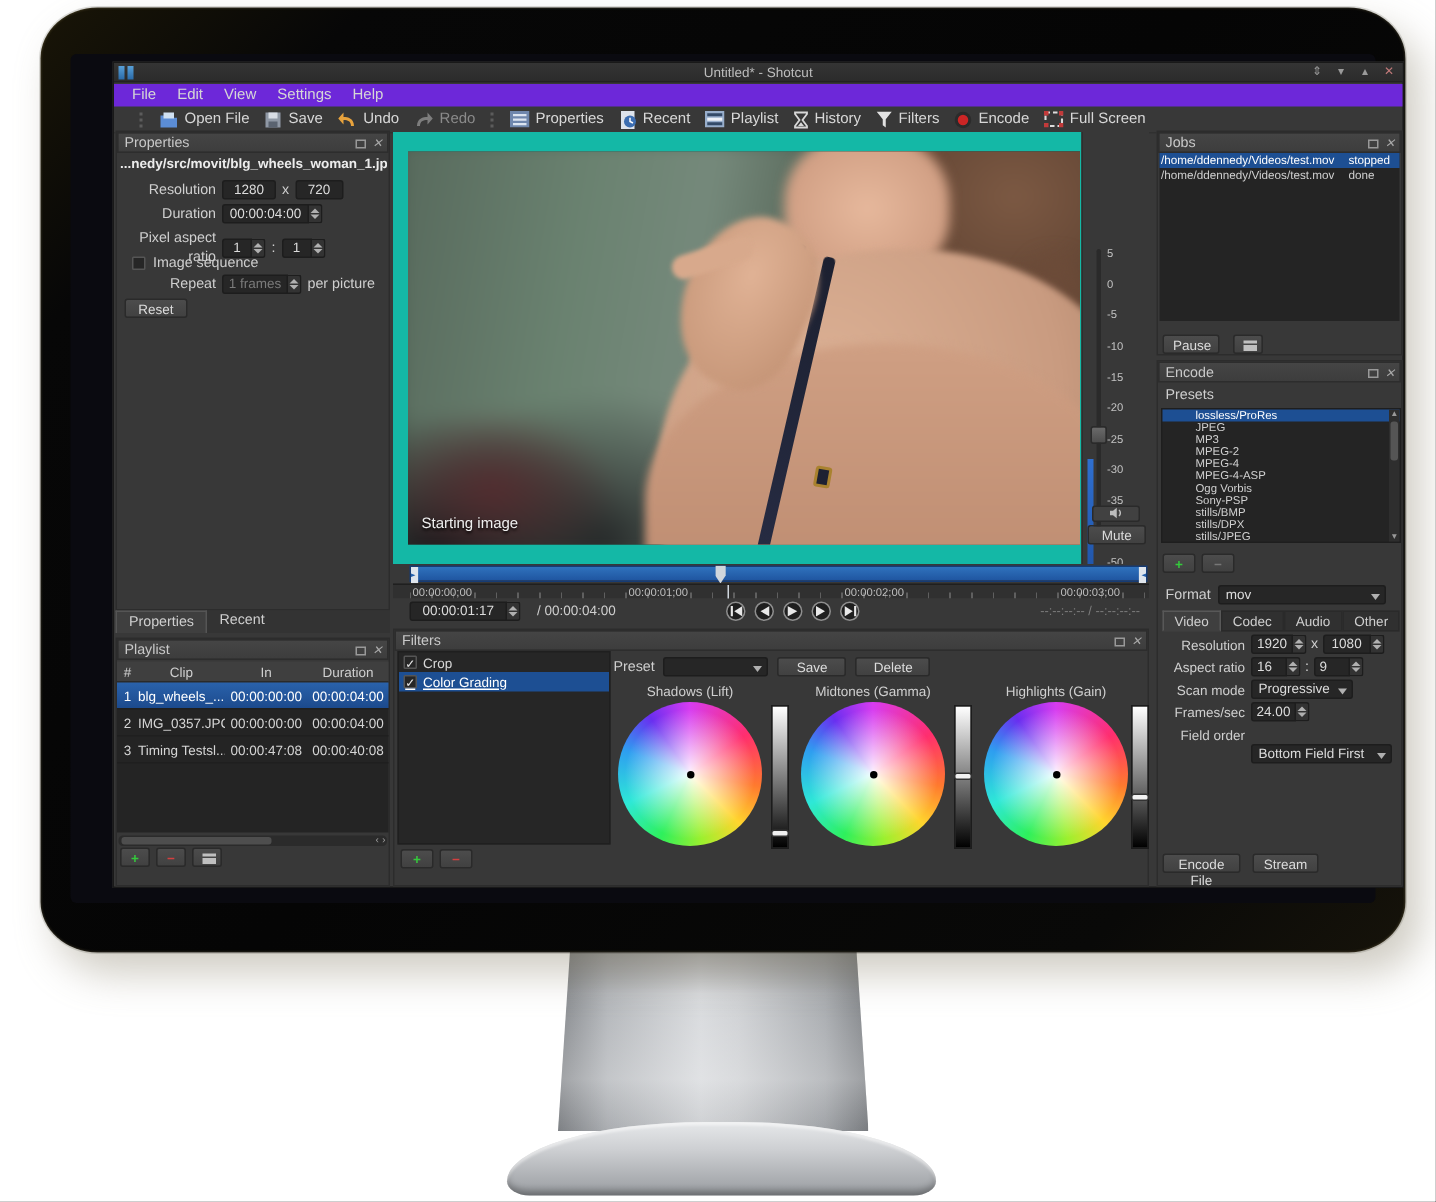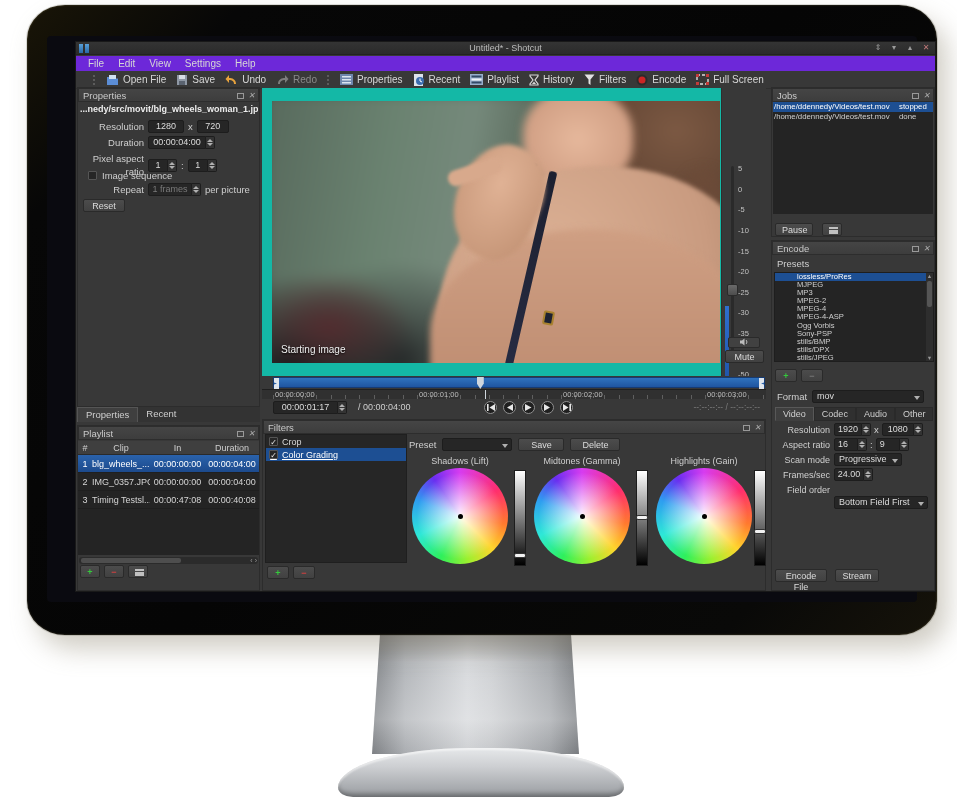--- a/index.html
+++ b/index.html
@@ -632,21 +632,21 @@
           <div class="ph">
             <span>Encode</span>
             <span class="phi">
                 <i class="float-ic"></i>
                 <i class="close-ic">✕</i>
               </span>
           </div>
           <div class="e-presets-label">Presets</div>
           <div class="e-list">
             <div class="e-row sel">lossless/ProRes</div>
-            <div class="e-row">MJPEG</div>
+            <div class="e-row">JPEG</div>
             <div class="e-row">MP3</div>
             <div class="e-row">MPEG-2</div>
             <div class="e-row">MPEG-4</div>
             <div class="e-row">MPEG-4-ASP</div>
             <div class="e-row">Ogg Vorbis</div>
             <div class="e-row">Sony-PSP</div>
             <div class="e-row">stills/BMP</div>
             <div class="e-row">stills/DPX</div>
             <div class="e-row">stills/JPEG</div>
             <div class="e-vscroll">

